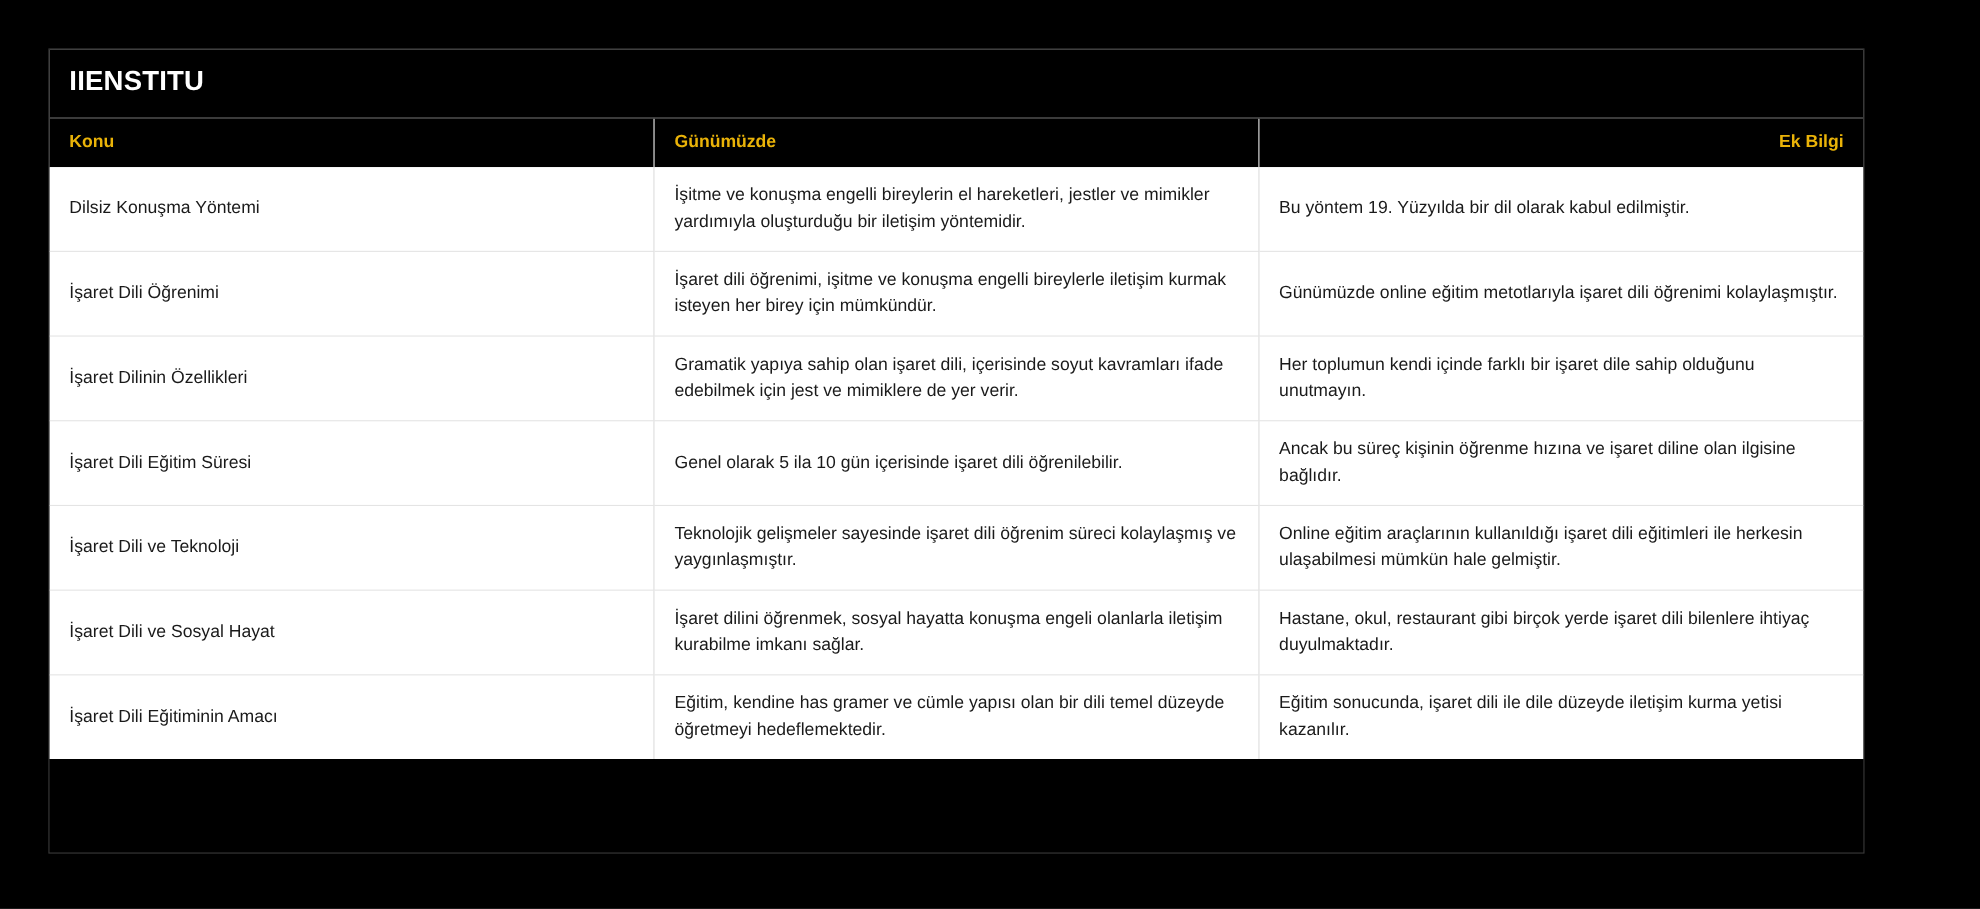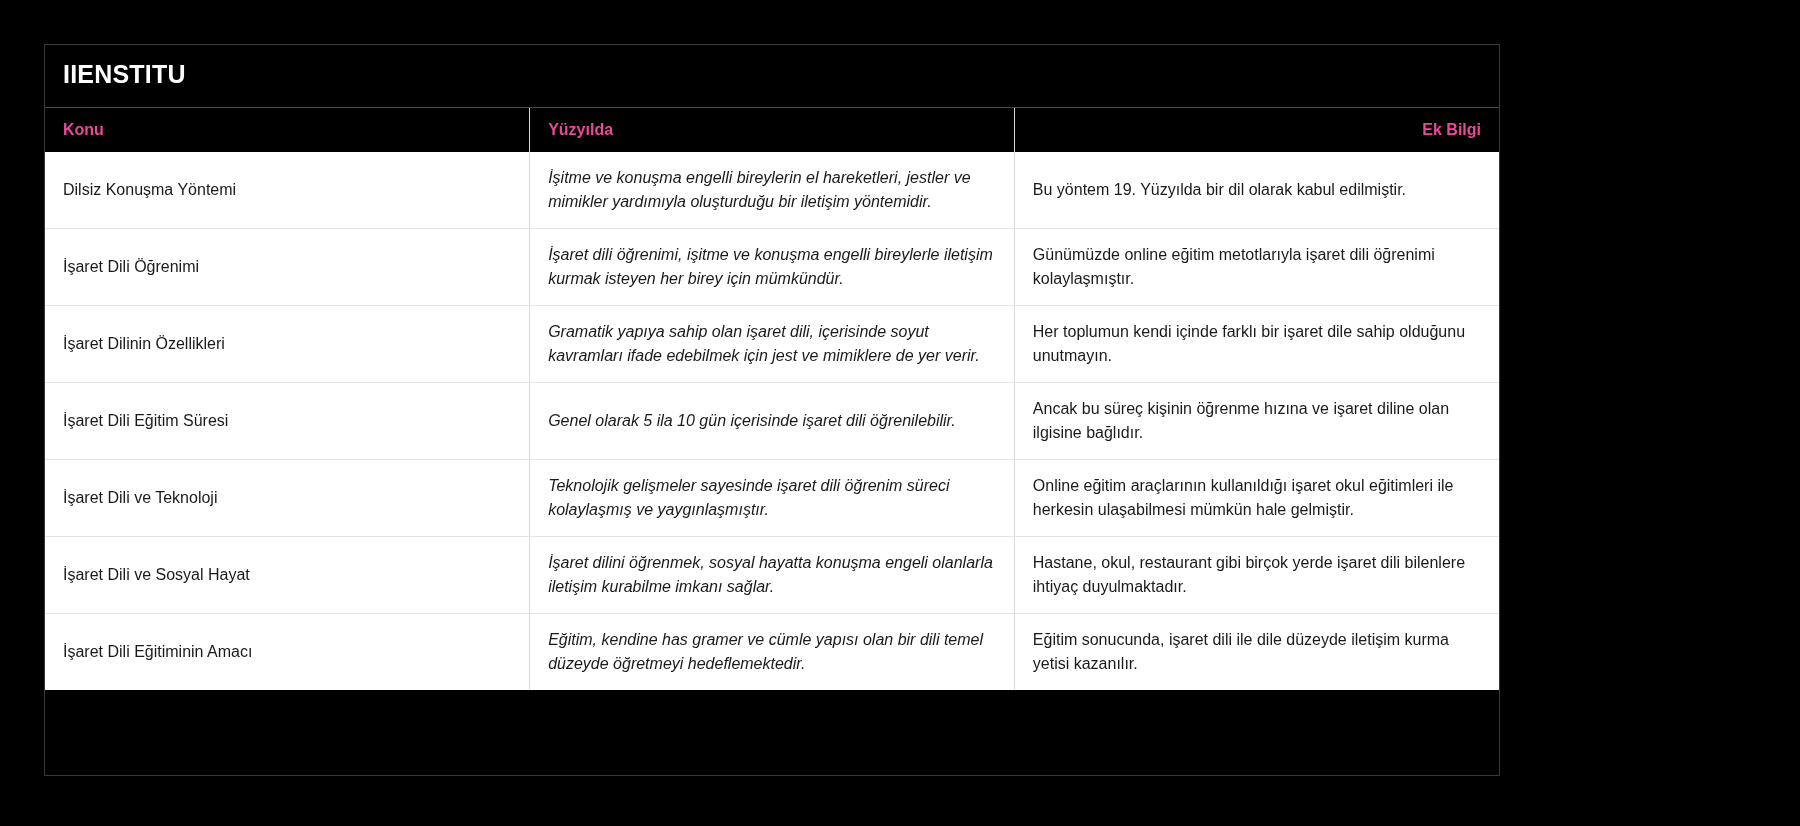--- a/index.html
+++ b/index.html
@@ -15,21 +15,21 @@
   #root {
     position: relative;
     width: 1800px;
     height: 826px;
     background: #000000;
   }
   .table-wrap {
     position: absolute;
     left: 44px;
     top: 44px;
-    width: 1456px;
+    width: 1651px;
     height: 732px;
     overflow: hidden;
     background: #000000;
     border: 1px solid #3a3a3a;
   }
   table.data-table {
     width: 100%;
     border-collapse: collapse;
     table-layout: fixed;
     background: #ffffff;
@@ -45,21 +45,21 @@
   .brand-title {
     font-size: 25px;
     font-weight: bold;
     letter-spacing: 0.2px;
     color: #ffffff;
     line-height: 1.1;
   }
   
   tr.head-row th {
     background: #000000;
-    color: #ec4899;
+    color: #eab308;
     text-align: left;
     font-size: 16px;
     font-weight: bold;
     padding: 13px 18px 13px 18px;
     border: none;
     border-right: 1px solid #d8d8d8;
     vertical-align: middle;
     white-space: nowrap;
   }
   tr.head-row th:last-child { border-right: none; text-align: right; }
@@ -72,41 +72,41 @@
     line-height: 1.5;
     padding: 14px 18px;
     vertical-align: middle;
     border-right: 1px solid #dddddd;
     border-bottom: 1px solid #e4e4e4;
   }
   tbody.body-rows td:last-child { border-right: none; }
   tbody.body-rows tr:last-child td { border-bottom: none; }
 
   td.col-konu { width: 247px; }
-  td.col-aciklama { width: 605px; font-style: italic; }
+  td.col-aciklama { width: 605px; }
   td.col-ekbilgi { width: auto; }
   th.col-konu { width: 247px; }
   th.col-aciklama { width: 605px; }
   th.col-ekbilgi { width: auto; }
 </style>
 </head>
 <body>
 
 <div id="root">
   <div class="table-wrap">
     <table class="data-table">
       <thead>
         <tr class="brand-row">
           <td colspan="3">
             <div class="brand-title">IIENSTITU</div>
           </td>
         </tr>
         <tr class="head-row">
           <th class="col-konu">Konu</th>
-          <th class="col-aciklama">Yüzyılda</th>
+          <th class="col-aciklama">Günümüzde</th>
           <th class="col-ekbilgi">Ek Bilgi</th>
         </tr>
       </thead>
       <tbody class="body-rows" id="table-body">
           <tr>
             <td class="col-konu">Dilsiz Konuşma Yöntemi</td>
             <td class="col-aciklama">İşitme ve konuşma engelli bireylerin el hareketleri, jestler ve mimikler yardımıyla oluşturduğu bir iletişim yöntemidir.</td>
             <td class="col-ekbilgi">Bu yöntem 19. Yüzyılda bir dil olarak kabul edilmiştir.</td>
           </tr>
           <tr>
@@ -120,21 +120,21 @@
             <td class="col-ekbilgi">Her toplumun kendi içinde farklı bir işaret dile sahip olduğunu unutmayın.</td>
           </tr>
           <tr>
             <td class="col-konu">İşaret Dili Eğitim Süresi</td>
             <td class="col-aciklama">Genel olarak 5 ila 10 gün içerisinde işaret dili öğrenilebilir.</td>
             <td class="col-ekbilgi">Ancak bu süreç kişinin öğrenme hızına ve işaret diline olan ilgisine bağlıdır.</td>
           </tr>
           <tr>
             <td class="col-konu">İşaret Dili ve Teknoloji</td>
             <td class="col-aciklama">Teknolojik gelişmeler sayesinde işaret dili öğrenim süreci kolaylaşmış ve yaygınlaşmıştır.</td>
-            <td class="col-ekbilgi">Online eğitim araçlarının kullanıldığı işaret okul eğitimleri ile herkesin ulaşabilmesi mümkün hale gelmiştir.</td>
+            <td class="col-ekbilgi">Online eğitim araçlarının kullanıldığı işaret dili eğitimleri ile herkesin ulaşabilmesi mümkün hale gelmiştir.</td>
           </tr>
           <tr>
             <td class="col-konu">İşaret Dili ve Sosyal Hayat</td>
             <td class="col-aciklama">İşaret dilini öğrenmek, sosyal hayatta konuşma engeli olanlarla iletişim kurabilme imkanı sağlar.</td>
             <td class="col-ekbilgi">Hastane, okul, restaurant gibi birçok yerde işaret dili bilenlere ihtiyaç duyulmaktadır.</td>
           </tr>
           <tr>
             <td class="col-konu">İşaret Dili Eğitiminin Amacı</td>
             <td class="col-aciklama">Eğitim, kendine has gramer ve cümle yapısı olan bir dili temel düzeyde öğretmeyi hedeflemektedir.</td>
             <td class="col-ekbilgi">Eğitim sonucunda, işaret dili ile dile düzeyde iletişim kurma yetisi kazanılır.</td>

